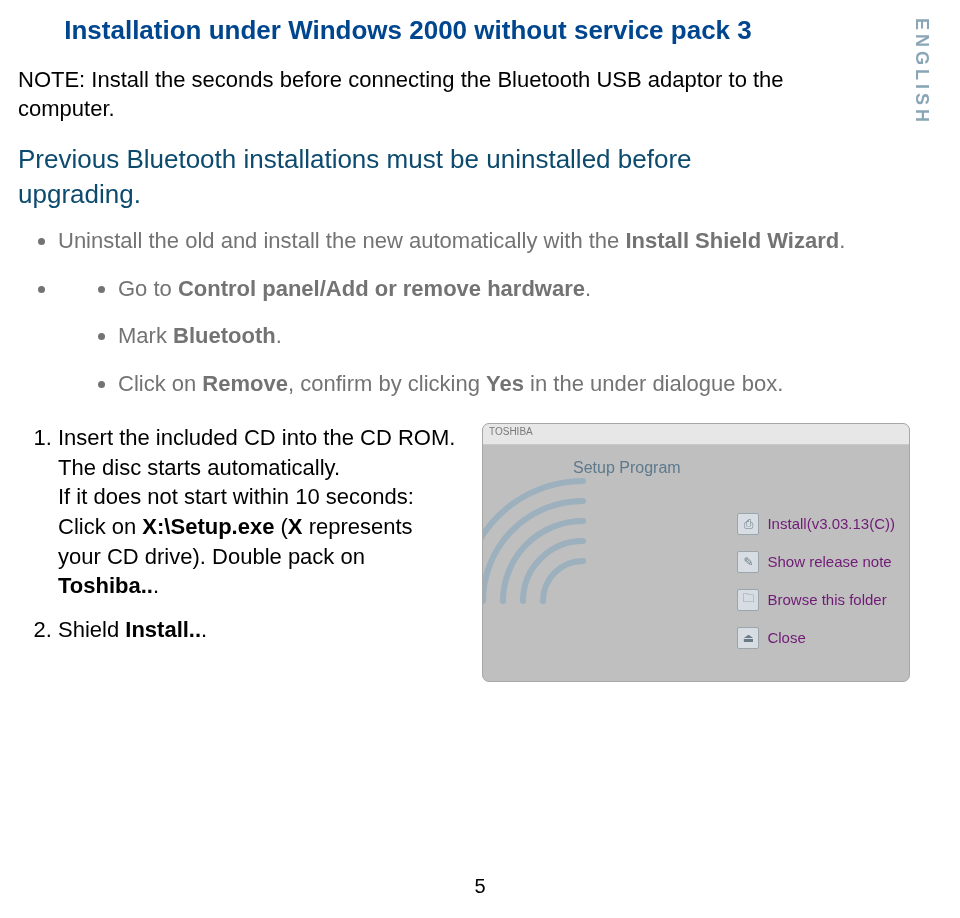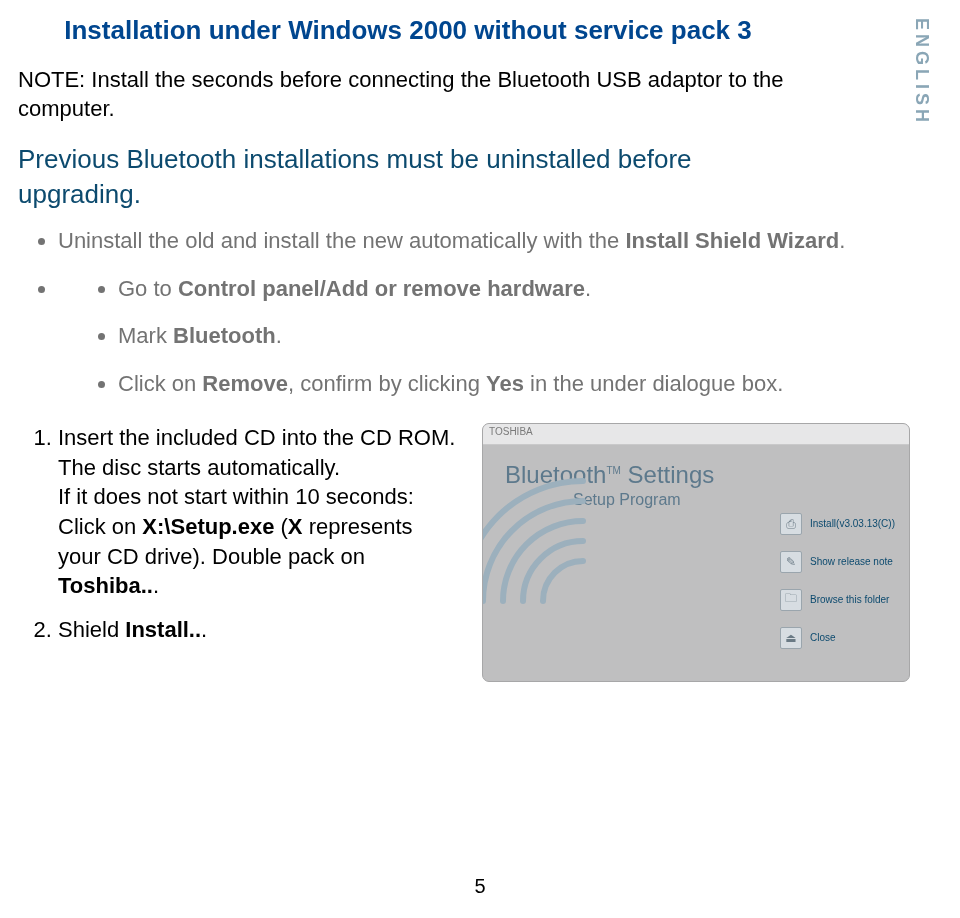--- a/index.html
+++ b/index.html
@@ -157,22 +157,22 @@
     background: #d7dde2;
     display: inline-flex;
     align-items: center;
     justify-content: center;
     font-size: 12px;
     color: #6a7a85;
     border-radius: 2px;
     flex-shrink: 0;
   }
   .menu-label {
-    color: #0c4a6e;
-    font-size: 10px;
+    color: #701a75;
+    font-size: 15px;
     max-width: 140px;
     line-height: 1.1;
   }
   .page-num {
     position: absolute;
     left: 0;
     right: 0;
     bottom: 20px;
     text-align: center;
     font-size: 20px;
@@ -225,23 +225,20 @@
       <li>
         <span>Shield </span><b>Install..</b><span>.</span>
       </li>
     </ol>
 
     <div class="setup-box">
       <div class="setup-bar">
         <span>TOSHIBA</span>
       </div>
       <div class="setup-body">
-        <div class="setup-title">
-          <span>Bluetooth</span><span class="setup-tm">TM</span><span> Settings</span>
-        </div>
         <div class="setup-sub">Setup Program</div>
 
         <svg class="arcs" viewBox="0 0 260 260">
           <g fill="none" stroke="#9cb0bd" stroke-width="6" stroke-linecap="round">
             <path d="M130,130 m-40,0 a40,40 0 0,1 40,-40"></path>
             <path d="M130,130 m-60,0 a60,60 0 0,1 60,-60"></path>
             <path d="M130,130 m-80,0 a80,80 0 0,1 80,-80"></path>
             <path d="M130,130 m-100,0 a100,100 0 0,1 100,-100"></path>
             <path d="M130,130 m-120,0 a120,120 0 0,1 120,-120"></path>
           </g>

